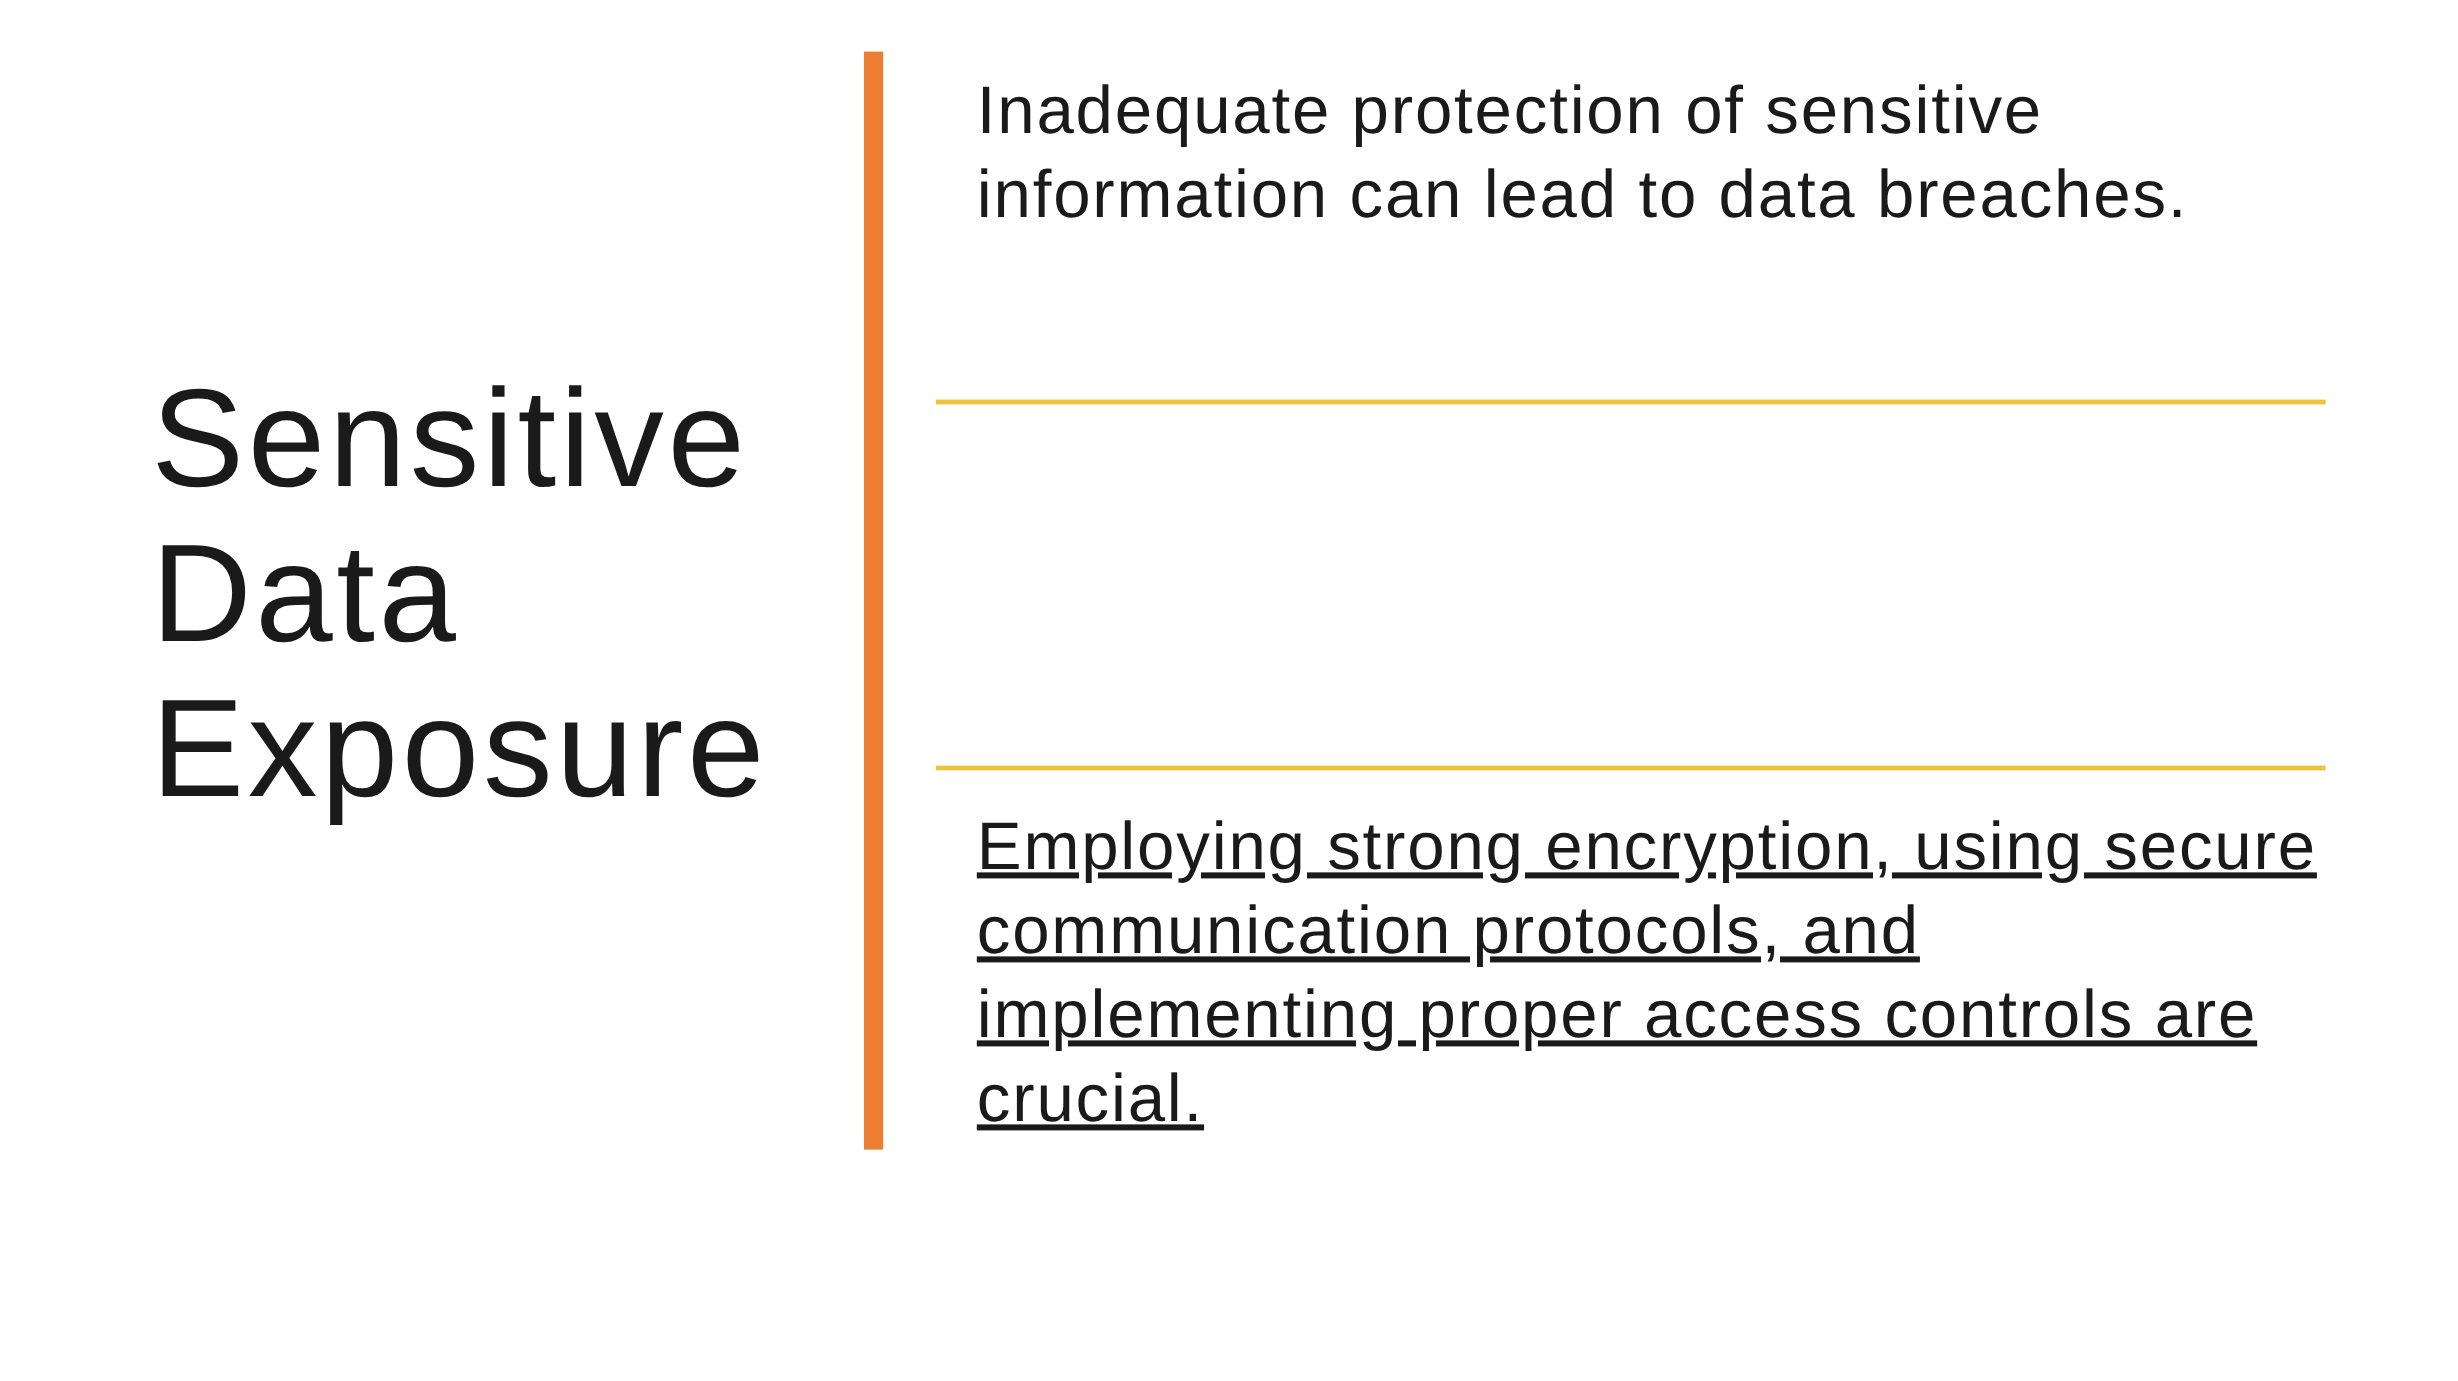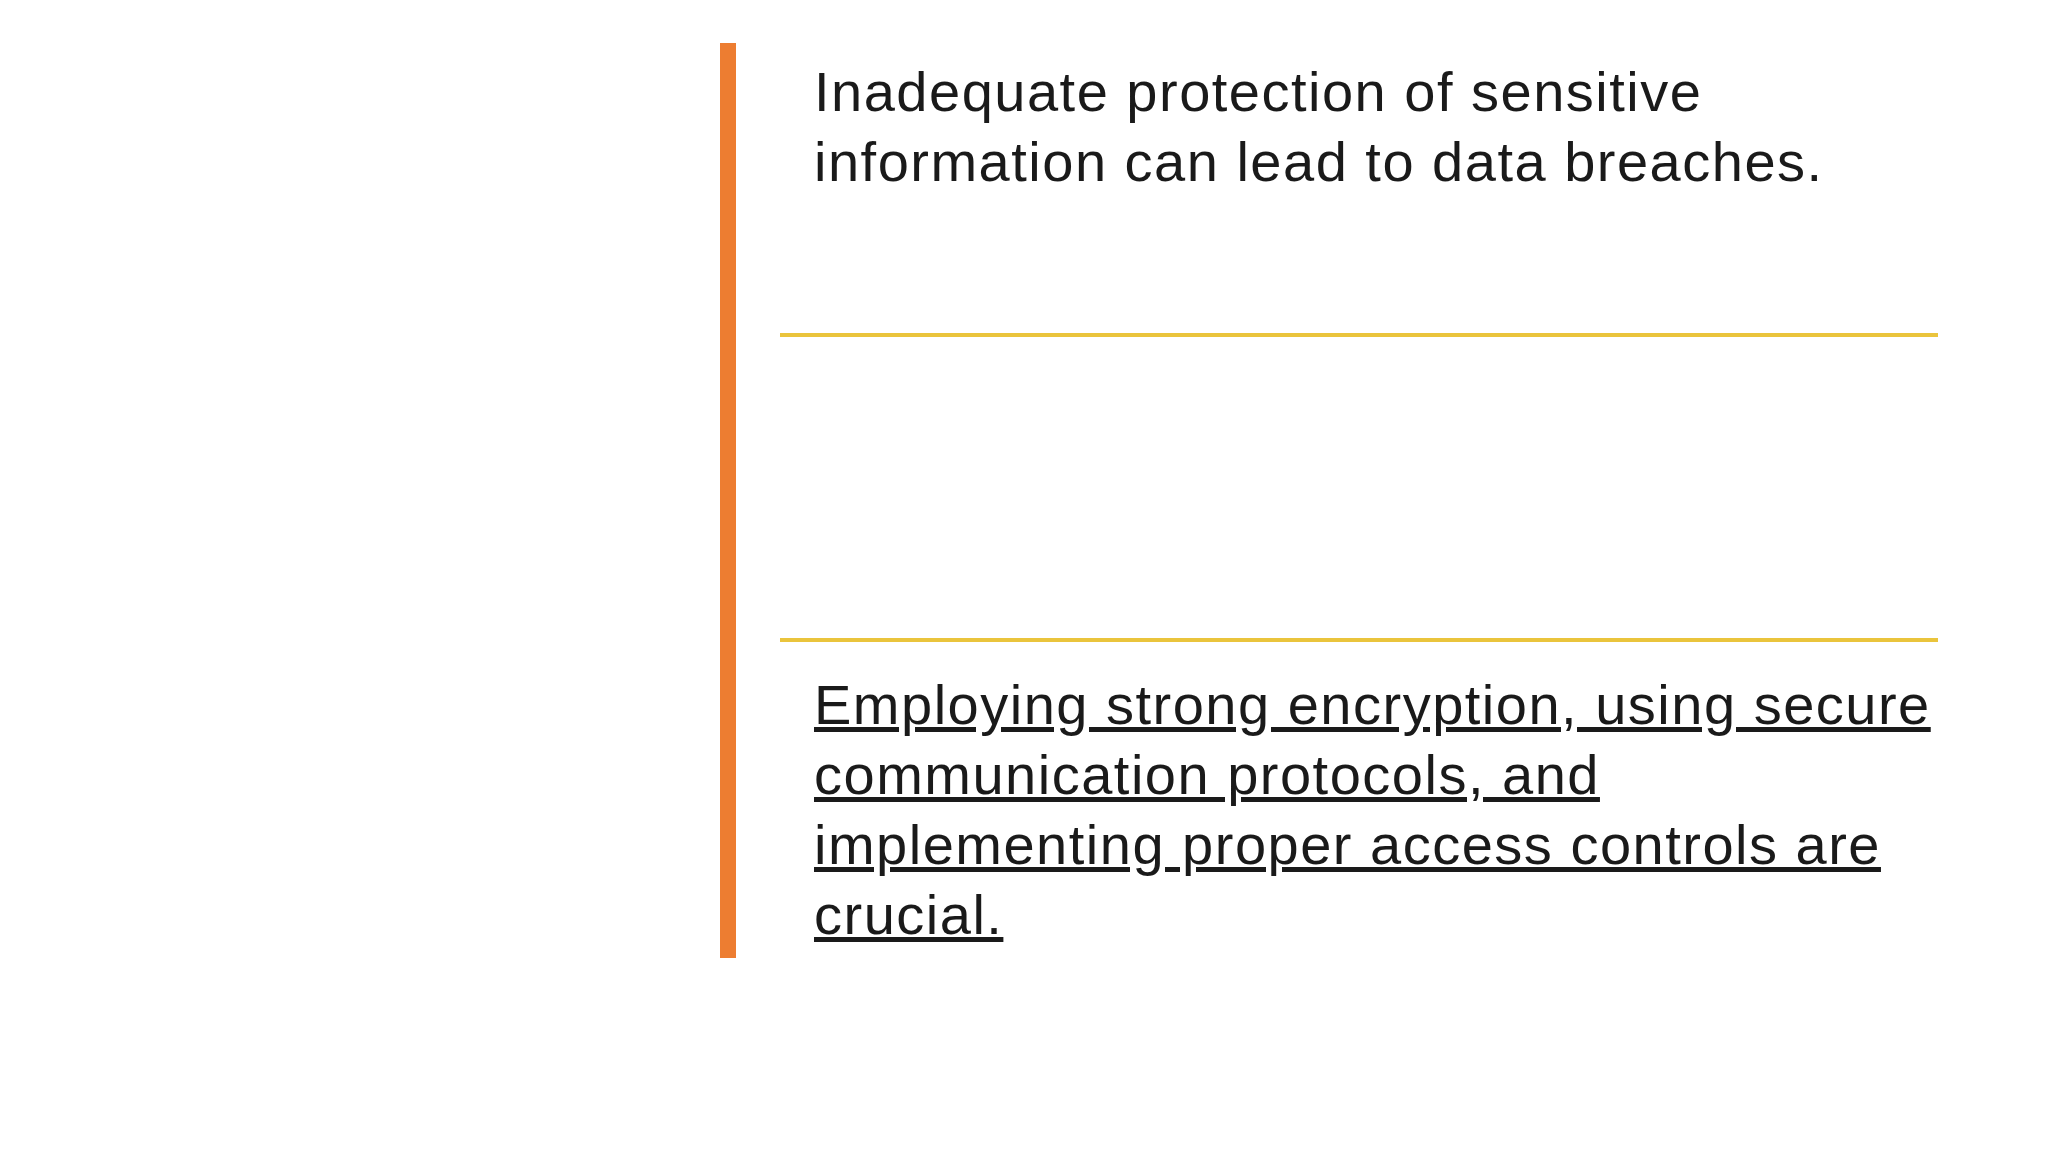--- a/index.html
+++ b/index.html
@@ -61,20 +61,23 @@
     background: var(--divider-gold, #EAC43C);
   }
   .divider.divider-1 { top: 333px; }
   .divider.divider-2 { top: 638px; }
 </style>
 </head>
 <body>
 
 <div class="slide">
 
+  <h1 class="slide-title">Sensitive
+Data
+Exposure</h1>
 
   <div class="accent-bar"></div>
 
   <p class="body-text block-1">Inadequate protection of sensitive
 information can lead to data breaches.</p>
 
   <hr class="divider divider-1">
 
 
   <hr class="divider divider-2">

